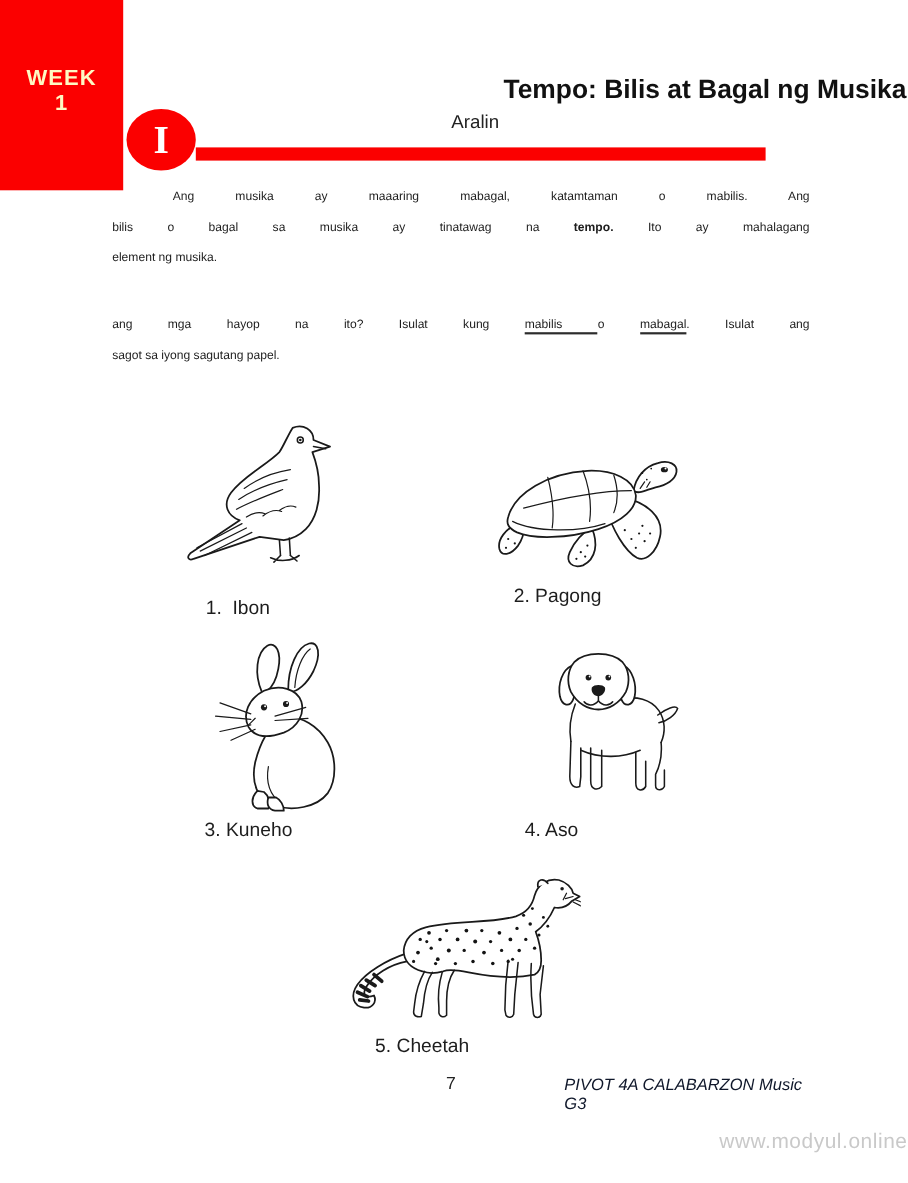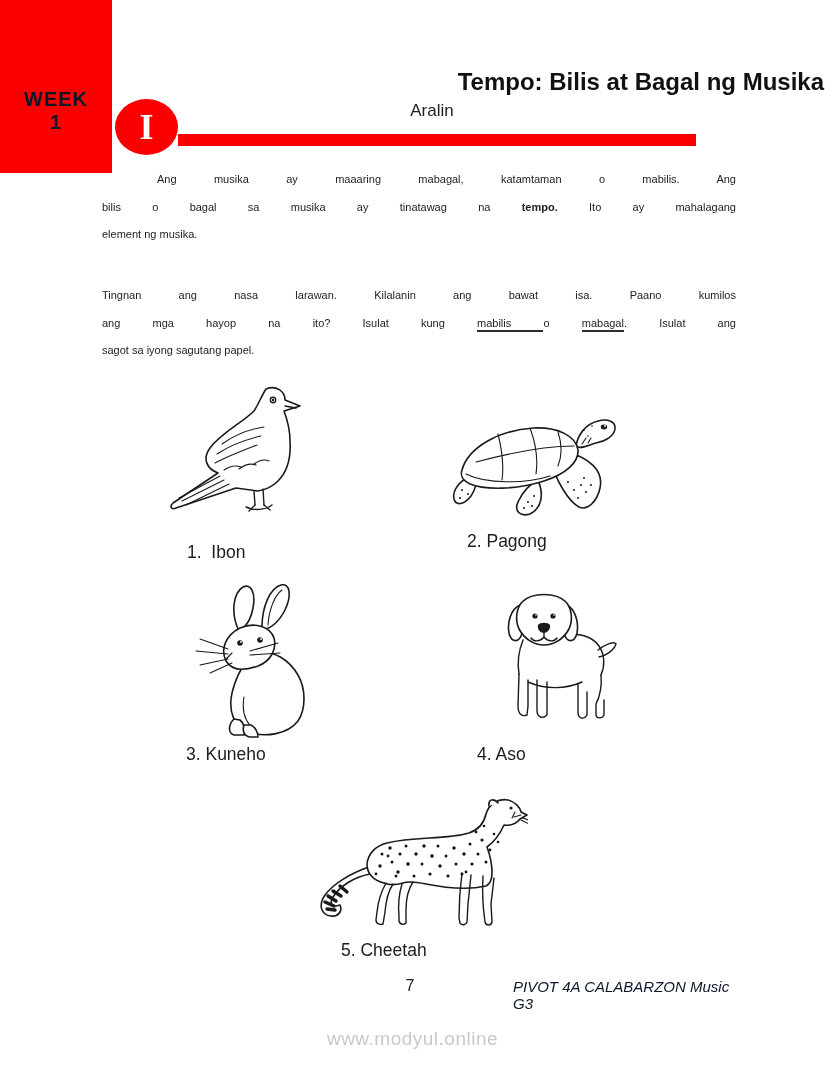--- a/index.html
+++ b/index.html
@@ -2,23 +2,23 @@
 <html><head>
 <meta charset="utf-8">
 <style>
   html,body{margin:0;padding:0;background:#ffffff;}
   .page{
     position:relative; width:825px; height:1075px; background:#ffffff;
     font-family:"Liberation Sans",sans-serif; color:#1d1d1d; overflow:hidden;
   }
   .week-box{
     position:absolute; left:0; top:0; width:112px; height:173px;
-    background:#fb0000; color:#0f172a; text-align:center;
+    background:#fb0000; color:#fef9c3; text-align:center;
     font-weight:bold; font-size:20px; line-height:23px; letter-spacing:1px;
-    padding-top:88px; box-sizing:border-box;
+    padding-top:60px; box-sizing:border-box;
   }
   .marker-circle{
     position:absolute; left:115px; top:99px; width:63px; height:56px;
     background:#fb0000; border-radius:50%;
     display:flex; align-items:center; justify-content:center;
     color:#ffffff; font-family:"Liberation Serif",serif; font-size:36px; font-weight:bold;
   }
   .red-bar{position:absolute; left:178px; top:134px; width:518px; height:12px; background:#fb0000;}
   .page-title{
     position:absolute; left:8px; top:68px; width:816px; text-align:right;
@@ -39,21 +39,21 @@
   .tline.indent{text-indent:55px;}
   .seg-bold{font-weight:bold;}
   .seg-underline{border-bottom:2px solid #2c2c2c; padding-bottom:1px;}
   .figure-svg{position:absolute;}
   .fig-label{
     position:absolute; font-size:17.5px; color:#1d1d1d; white-space:pre;
   }
   .footer-page-number{position:absolute; left:380px; top:977px; width:60px; text-align:center; font-size:16px; color:#222;}
   .footer-source{position:absolute; left:513px; top:978px; width:240px; font-size:15px; font-style:italic; color:#0f172a;}
   .watermark{
-    position:absolute; left:0; top:1028px; width:825px; text-align:center;
+    position:absolute; left:0; top:1028px; width:825px; text-align:right;
     font-size:19px; letter-spacing:0.5px; color:#c9c9c9;
   }
   
   .ln{fill:#ffffff; stroke:#1a1a1a; stroke-width:1.6; stroke-linejoin:round; stroke-linecap:round;}
   .st{fill:none; stroke:#1a1a1a; stroke-width:1.4; stroke-linecap:round;}
   .stt{fill:none; stroke:#1a1a1a; stroke-width:1.1; stroke-linecap:round;}
   .fl{fill:#1a1a1a; stroke:none;}
   .sp{fill:#141414; stroke:none;}
   .ring{fill:none; stroke:#1a1a1a; stroke-width:3.4; stroke-linecap:round;}
 </style>
@@ -75,21 +75,20 @@
   </div>
   <div class="red-bar"></div>
 
   <div class="para para-intro">
       <div class="tline indent"><span>Ang musika ay maaaring mabagal, katamtaman o mabilis. Ang</span></div>
       <div class="tline"><span>bilis o bagal sa musika ay tinatawag na </span><span class="seg-bold">tempo.</span><span> Ito ay mahalagang</span></div>
       <div class="tline last"><span>element ng musika.</span></div>
     </div>
 
   <div class="para para-instructions">
-      <div class="tline"><span>Tingnan ang nasa larawan. Kilalanin ang bawat isa. Paano kumilos</span></div>
       <div class="tline"><span>ang mga hayop na ito? Isulat kung </span><span class="seg-underline">mabilis </span><span>o </span><span class="seg-underline">mabagal</span><span>. Isulat ang</span></div>
       <div class="tline last"><span>sagot sa iyong sagutang papel.</span></div>
     </div>
 
   <svg class="figure-svg" style="left:166px; top:384px;" width="150" height="144" viewBox="0 0 150 144">
     <path class="ln" d="M100,5 C110,1 119,7 119,16 L134,22 L118,27 C121,35 124,45 124,57 C125,73 121,88 112,97 C106,103 99,106 92,107 L70,104 L10,124 C6,126 3,123 7,119 L52,89 C41,85 36,75 44,64 C55,49 76,39 88,27 C92,21 96,11 100,5 Z"></path>
     <path class="st" d="M119,22 L130,24"></path>
     <circle class="st" cx="107" cy="16" r="2.7"></circle>
     <circle class="fl" cx="107" cy="16" r="1.2"></circle>
     <path class="stt" d="M56,60 C70,50 85,45 98,43"></path>

